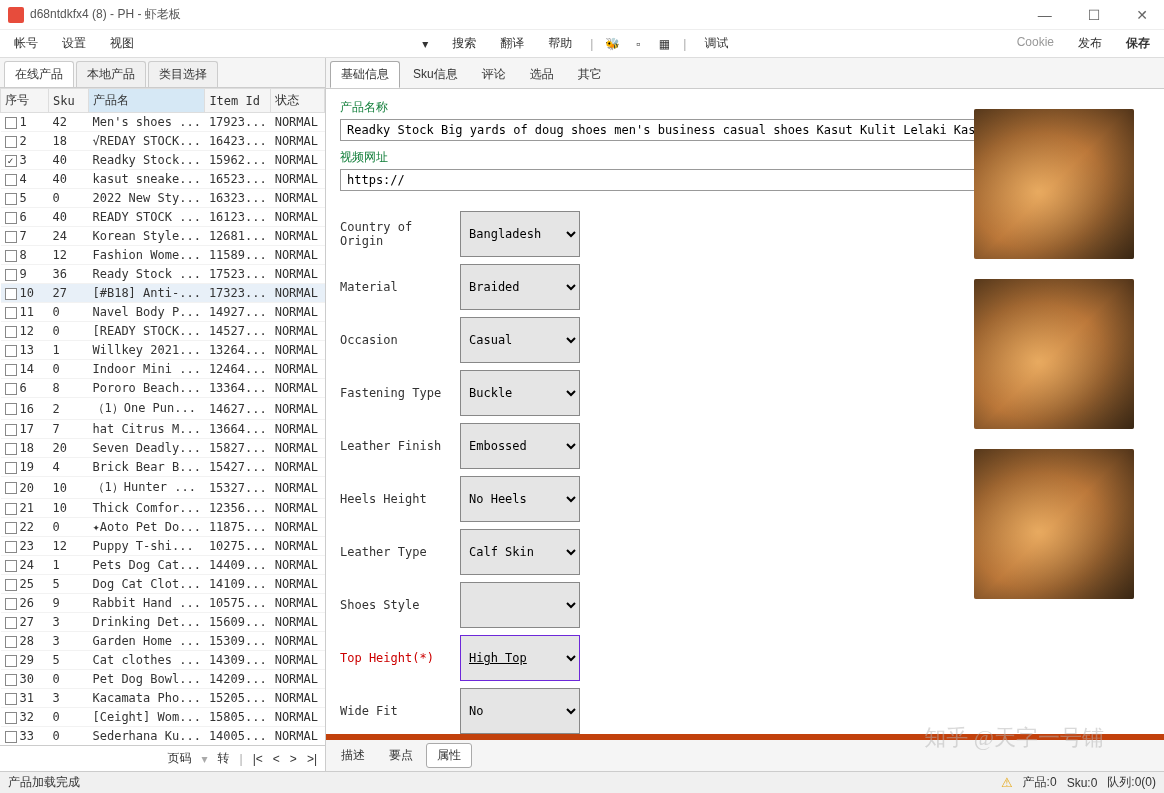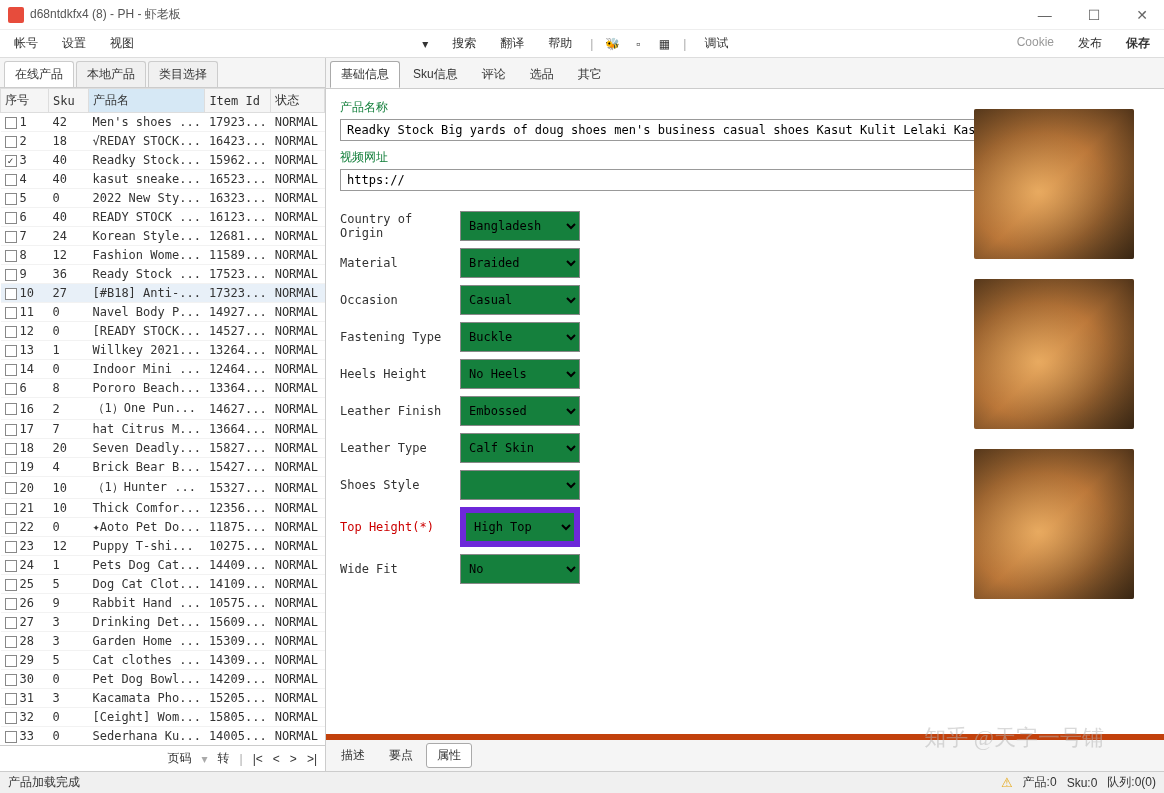--- a/index.html
+++ b/index.html
@@ -37,22 +37,22 @@
 .field-row { margin-bottom: 8px; }
 .field-label { display: block; margin-bottom: 3px; color: #15803d; font-family: "Microsoft YaHei"; }
 .field-input { width: 700px; padding: 3px 6px; border: 1px solid #999; font-family: inherit; font-size: 12px; }
 .field-input.short { width: 480px; }
 .field-input.brand { width: 130px; }
 .field-input.gray { background: #eee; }
 .two-col { display: flex; gap: 18px; }
 .attr-row { display: flex; align-items: center; margin-bottom: 7px; }
 .attr-label { width: 120px; font-size: 12px; }
 .attr-label.red { color: #c00; }
-.attr-select { width: 120px; padding: 6px 4px; border: 1px solid #888; font-family: inherit; font-size: 12px; background: #15803d; }
-.attr-select.hl { border: 6px solid #6d28d9; }
+.attr-select { width: 120px; padding: 14px 4px; border: 1px solid #888; font-family: inherit; font-size: 12px; background: #e5e5e5; }
+.attr-select.hl { border: 1px solid #6d28d9; text-decoration: underline; }
 .images { position: absolute; right: 20px; top: 20px; width: 170px; }
 .img-box { width: 160px; height: 150px; background: linear-gradient(135deg, #8b5a2b 0%, #c87f3d 50%, #5a3d1f 100%); margin-bottom: 20px; border-radius: 2px; position: relative; overflow: hidden; }
 .img-box::after { content: ""; position: absolute; inset: 0; background: radial-gradient(ellipse at 40% 55%, rgba(255,200,120,0.6) 0%, rgba(139,90,43,0.2) 50%, rgba(30,20,10,0.7) 100%); }
 .bottom-tabs { display: flex; border-top: 6px solid #c2410c; background: #f5f5f5; padding: 3px 4px; gap: 2px; }
 .bottom-tab { padding: 3px 10px; border: 1px solid transparent; cursor: pointer; font-size: 12px; border-radius: 3px; }
 .bottom-tab.active { background: #fff; border: 1px solid #aaa; }
 .statusbar { height: 22px; background: #f0f0f0; border-top: 1px solid #ccc; display: flex; align-items: center; padding: 0 8px; font-size: 12px; }
 .statusbar .status-left { flex: 1; }
 .statusbar .status-right { display: flex; gap: 10px; align-items: center; }
 .warn-icon { color: #e6a817; font-size: 13px; }
@@ -392,26 +392,26 @@
           </div>
           <div class="attr-row">
             <div class="attr-label">Occasion</div>
             <select class="attr-select"><option>Casual</option></select>
           </div>
           <div class="attr-row">
             <div class="attr-label">Fastening Type</div>
             <select class="attr-select"><option>Buckle</option></select>
           </div>
           <div class="attr-row">
+            <div class="attr-label">Leather Finish</div>
+            <select class="attr-select"><option>Embossed</option></select>
+          </div>
+          <div class="attr-row">
             <div class="attr-label">Heels Height</div>
             <select class="attr-select"><option>No Heels</option></select>
-          </div>
-          <div class="attr-row">
-            <div class="attr-label">Leather Finish</div>
-            <select class="attr-select"><option>Embossed</option></select>
           </div>
           <div class="attr-row">
             <div class="attr-label">Leather Type</div>
             <select class="attr-select"><option>Calf Skin</option></select>
           </div>
           <div class="attr-row">
             <div class="attr-label">Shoes Style</div>
             <select class="attr-select"><option></option></select>
           </div>
           <div class="attr-row">

